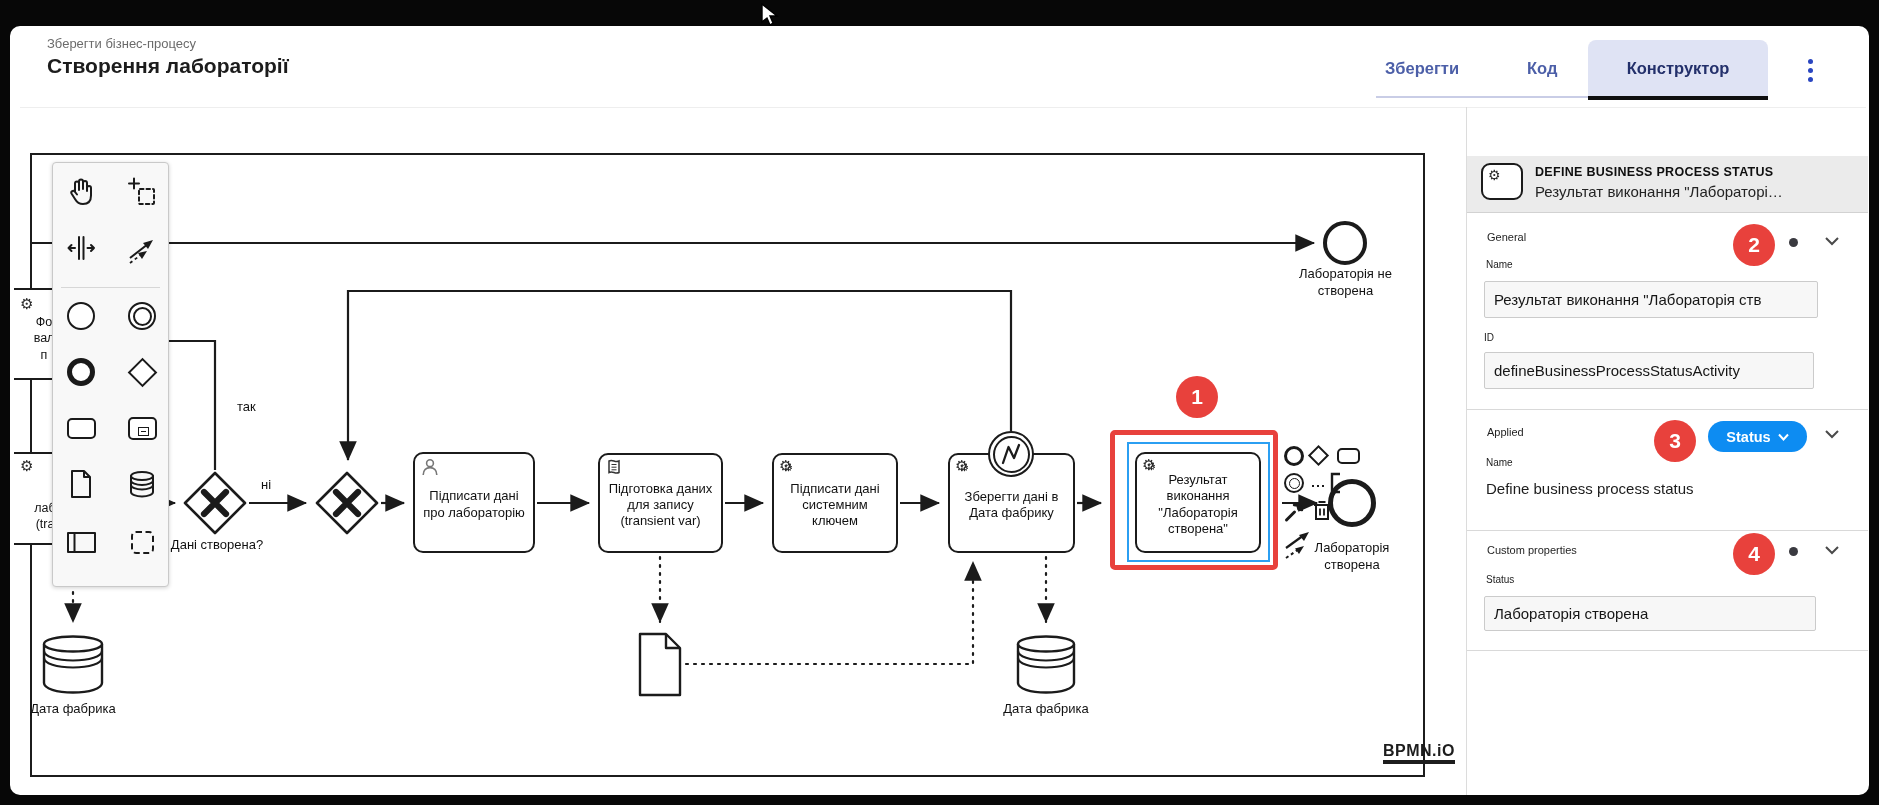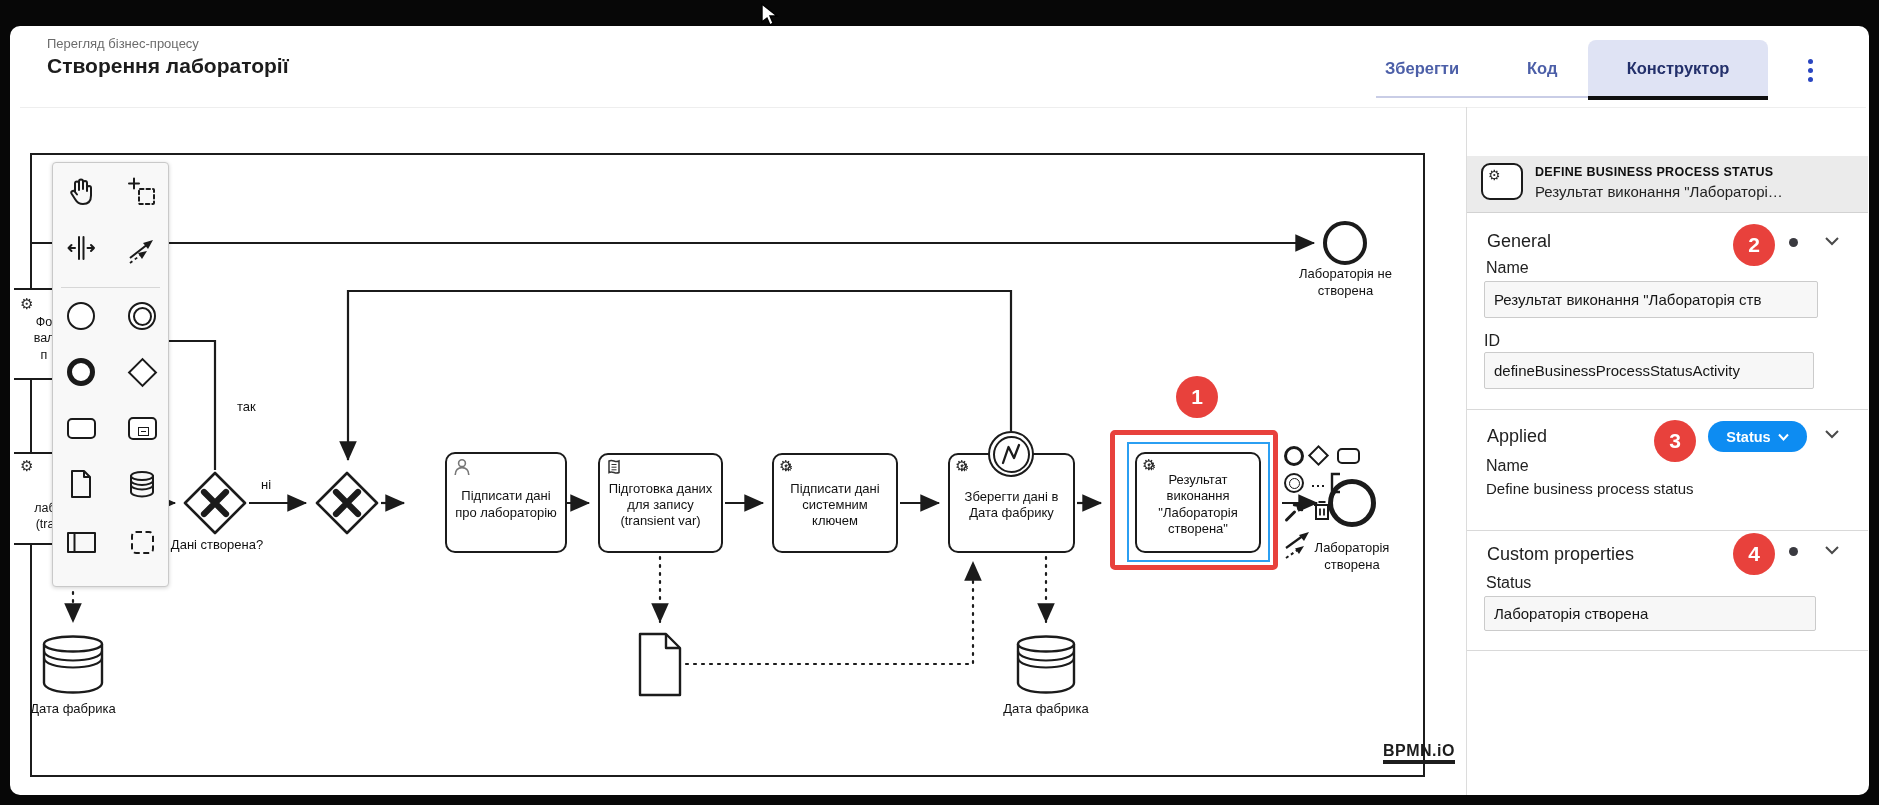--- a/index.html
+++ b/index.html
@@ -39,22 +39,22 @@
   .rrect{box-sizing:border-box;border:2px solid #1a1a1a;border-radius:5px;background:#fff;}
   
   .cpad{z-index:6;}
   .cpi{position:absolute;cursor:pointer;}
   
   .vline{background:#dcdcdc;z-index:2;}
   .pnl-head{background:#ebebeb;border-bottom:1px solid #d2d2d2;z-index:3;}
   .pnl-icon{box-sizing:border-box;border:2px solid #1b1b1b;border-radius:9px;background:#fff;}
   .pnl-h1{font-size:12.5px;font-weight:bold;color:#0f0f0f;letter-spacing:.3px;}
   .pnl-h2{font-size:15px;color:#232323;white-space:nowrap;overflow:hidden;width:326px;}
-  .sec-title{font-size:18px;color:#1e1e1e;z-index:3;}
-  .flabel{font-size:16px;color:#222;z-index:3;}
+  .sec-title{font-size:11px;color:#1e1e1e;z-index:3;}
+  .flabel{font-size:10px;color:#222;z-index:3;}
   .fvalue{font-size:15px;color:#1c1c1c;z-index:3;}
   .inp{background:#f7f7f7;border:1px solid #cbcbcb;border-radius:2px;font-size:15px;color:#161616;
        padding:0 9px;box-sizing:border-box;font-family:inherit;z-index:3;}
   .hdiv{height:1px;background:#d9d9d9;z-index:3;}
   .badge{width:42px;height:42px;border-radius:50%;background:#e8413c;color:#fff;display:flex;
          align-items:center;justify-content:center;font-size:21px;font-weight:bold;z-index:8;}
   .dotind{width:9px;height:9px;border-radius:50%;background:#3a3a40;z-index:3;}
   .chev{z-index:3;cursor:pointer;}
   .pill{background:#0d8cf2;border-radius:16px;color:#fff;font-size:14.5px;font-weight:600;
         display:flex;align-items:center;justify-content:center;gap:7px;z-index:3;cursor:pointer;}
@@ -62,21 +62,21 @@
   .selred{box-sizing:border-box;border:5px solid #e8413c;border-radius:5px;z-index:4;}
 </style>
 </head>
 <body>
 
 <div class="abs window"></div>
 <svg class="abs" style="left:760px;top:3px;z-index:9" width="22" height="24">
   <polygon points="2,1 2,19 7,15 10,22 13,20 10,13 17,13" fill="#fff" stroke="#000" stroke-width="1.4"></polygon>
 </svg>
 
-<div class="abs crumb" style="left:47px;top:36px;">Перегляд бізнес-процесу</div>
+<div class="abs crumb" style="left:47px;top:36px;">Зберегти бізнес-процесу</div>
 <div class="abs pagetitle" style="left:47px;top:54px;">Створення лабораторії</div>
 
 <div class="abs" style="left:1376px;top:96px;width:392px;height:2px;background:#c9cde6;z-index:1"></div>
 <div class="abs tab" style="left:1385px;top:59px;">Зберегти</div>
 <div class="abs tab" style="left:1527px;top:59px;">Код</div>
 <div class="abs tab-active-bg" style="left:1588px;top:40px;width:180px;height:56px;z-index:2">Конструктор</div>
 <div class="abs" style="left:1588px;top:96px;width:180px;height:4px;background:#0f0f0f;z-index:2"></div>
 <div class="abs" style="left:1802px;top:55px;width:16px;height:34px;cursor:pointer;">
   <div class="kdot"></div>
     <div class="kdot"></div>
@@ -130,21 +130,21 @@
   <path d="M21 21 L43 43 M43 21 L21 43" stroke="#1b1b1b" stroke-width="6.2" stroke-linecap="round"></path>
 </svg>
 <svg class="abs" style="left:315px;top:471px;z-index:3" width="64" height="64">
   <polygon points="32,2 62,32 32,62 2,32" fill="#fff" stroke="#1b1b1b" stroke-width="2.6" stroke-linejoin="round"></polygon>
   <path d="M21 21 L43 43 M43 21 L21 43" stroke="#1b1b1b" stroke-width="6.2" stroke-linecap="round"></path>
 </svg>
 <div class="abs elabel" style="left:147px;top:537px;width:140px;">Дані створена?</div>
 <div class="abs elabel" style="left:237px;top:399px;">так</div>
 <div class="abs elabel" style="left:261px;top:477px;">ні</div>
 
-<div class="abs task" style="left:413px;top:452px;width:122px;height:101px;margin-left:32px;">
+<div class="abs task" style="left:413px;top:452px;width:122px;height:101px;">
   <svg class="ticon" width="20" height="20">
     <circle cx="10" cy="6.2" r="3.4" fill="none" stroke="#777" stroke-width="1.6"></circle>
     <path d="M3.2 18 c0-5 3.2-7.4 6.8-7.4 s6.8 2.4 6.8 7.4" fill="none" stroke="#777" stroke-width="1.6"></path>
   </svg>
   <span>Підписати дані про лабораторію</span>
 </div>
 <div class="abs task" style="left:598px;top:453px;width:125px;height:100px;">
   <svg class="ticon" width="18" height="18">
     <path d="M4 3 c4-2.2 6 2.2 10 0 v11.5 c-4 2.2-6-2.2-10 0 z" fill="none" stroke="#333" stroke-width="1.5"></path>
     <path d="M6.5 6.5 h5 M6.5 9.2 h5 M6.5 11.8 h5" stroke="#333" stroke-width="1"></path>

